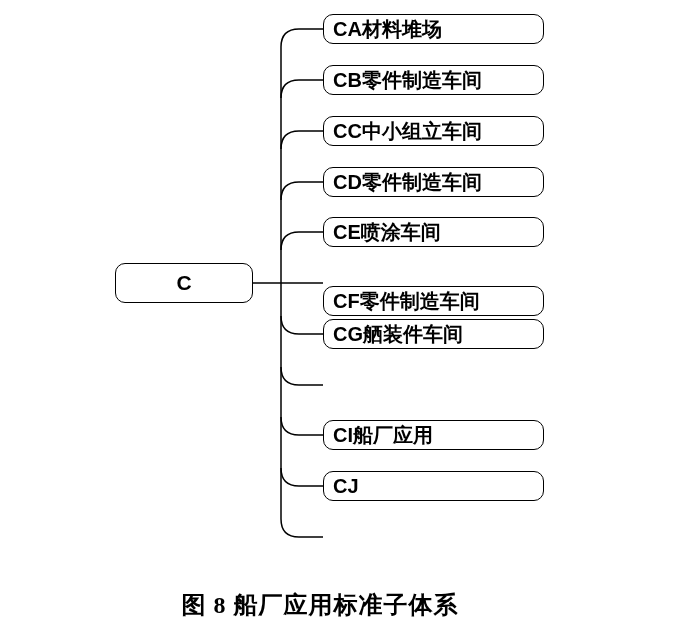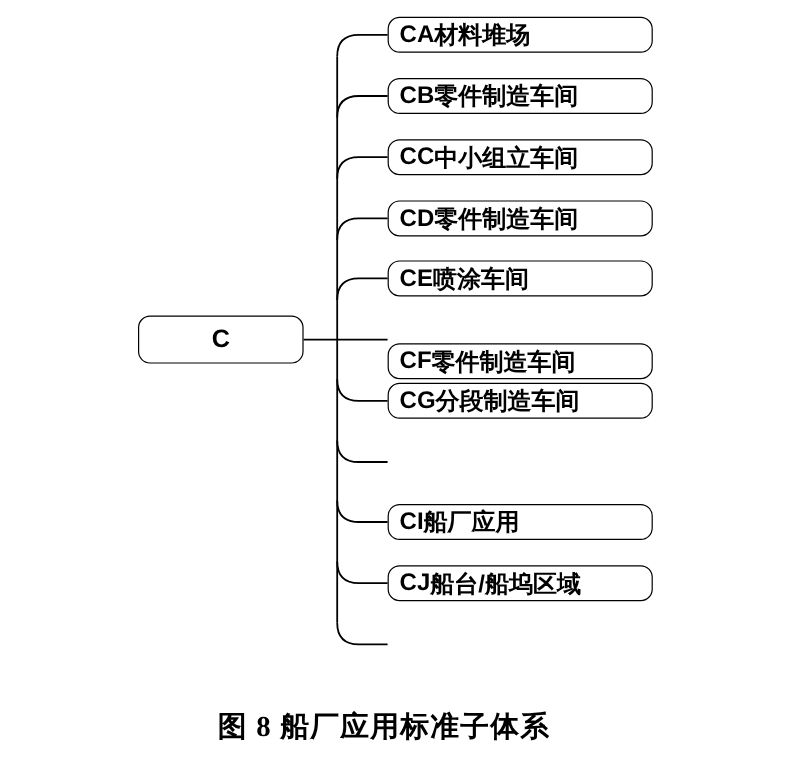--- a/index.html
+++ b/index.html
@@ -128,26 +128,25 @@
   <div class="node" style="top:217px">
     <span class="code">CE</span>
     <span class="name">喷涂车间</span>
   </div>
   <div class="node" style="top:286px">
     <span class="code">CF</span>
     <span class="name">零件制造车间</span>
   </div>
   <div class="node" style="top:319px">
     <span class="code">CG</span>
-    <span class="name">分段制造车间</span>
+    <span class="name">舾装件车间</span>
   </div>
   <div class="node" style="top:420px">
     <span class="code">CI</span>
     <span class="name">船厂应用</span>
   </div>
   <div class="node" style="top:471px">
     <span class="code">CJ</span>
-    <span class="name">船台/船坞区域</span>
   </div>
 
   <div class="caption">图 8 船厂应用标准子体系</div>
 
 </div>
 
 </body></html>

